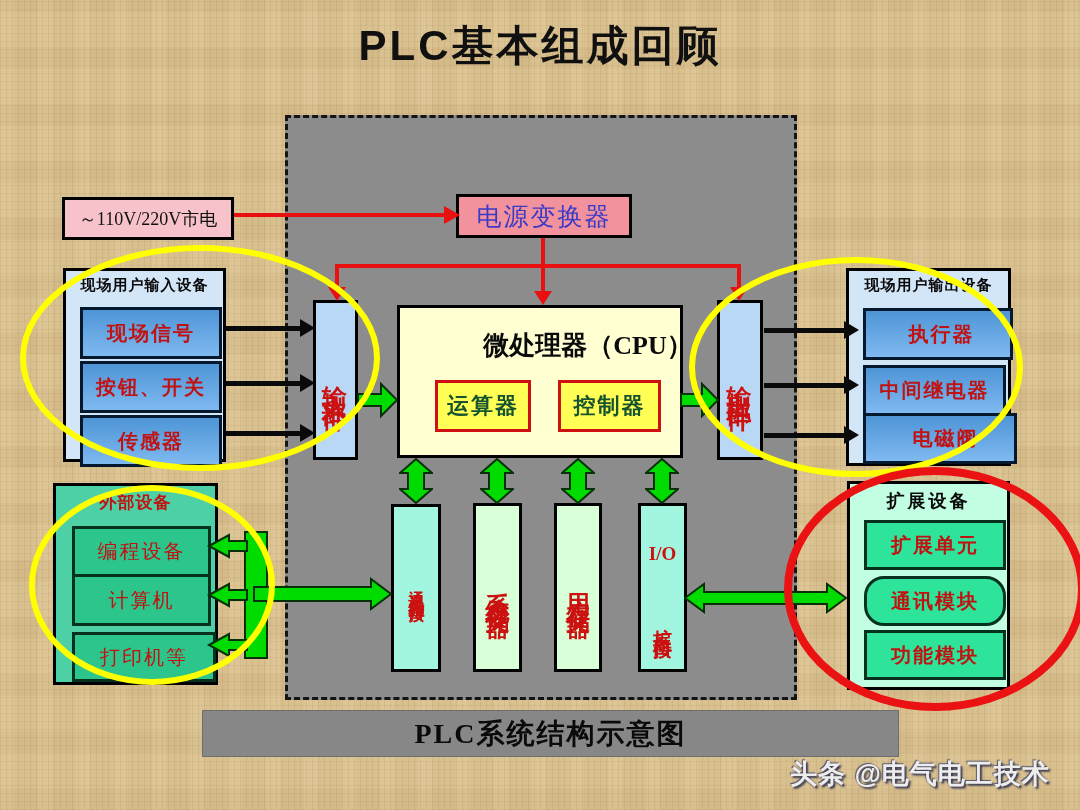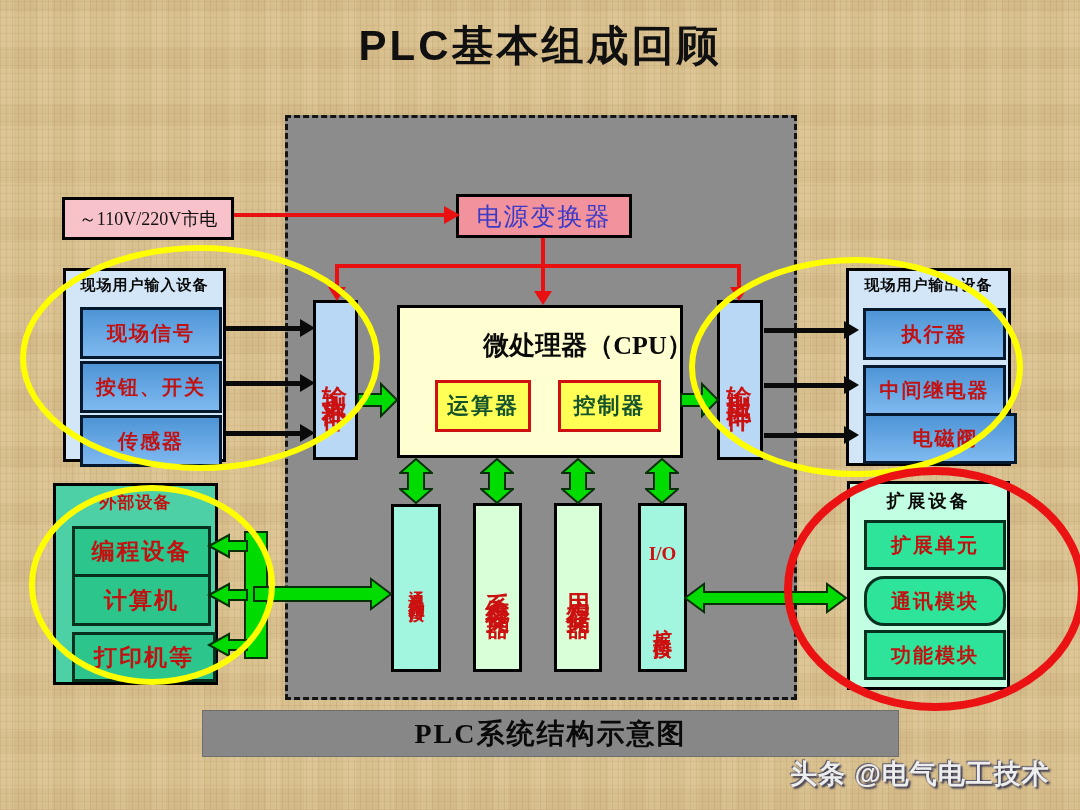--- a/index.html
+++ b/index.html
@@ -32,21 +32,21 @@
   .cpu{left:397px;top:305px;width:286px;height:153px;background:#ffffd2;z-index:3;}
   .cpu .ctitle{position:absolute;left:0;top:20px;width:100%;text-align:center;font-size:26px;font-weight:700;color:#0a0a0a;font-family:"Liberation Serif",serif;margin-left:48px;}
   .ybox{position:absolute;background:#ffff55;border:3px solid #cf1010;color:#14532d;font-size:22px;font-weight:700;letter-spacing:2px;}
   .bshaft{background:#0a0a0a;height:5px;z-index:4;}
   .bhead{width:0;height:0;border-top:9px solid transparent;border-bottom:9px solid transparent;border-left:15px solid #0a0a0a;z-index:4;}
   .module{z-index:3;color:#cc1111;font-weight:700;}
   .m-aqua{background:#a2f6e0;gap:48px;}
   .m-mint{background:#d9ffd9;}
   .teal-outer{background:#4ed0a6;z-index:3;}
   .teal-outer .otitle{font-size:17px;color:#c21111;}
-  .tealbox{position:absolute;background:#2cc68c;border:3px solid #07311f;color:#c21111;font-size:23px;font-weight:700;letter-spacing:2px;}
+  .tealbox{position:absolute;background:#2cc68c;border:3px solid #07311f;color:#c21111;font-size:20px;font-weight:400;letter-spacing:2px;}
   .exp-outer{background:#c2ffe2;z-index:3;}
   .exp-outer .otitle{font-size:18px;color:#0a0a0a;letter-spacing:3px;}
   .expbox{position:absolute;background:#2ee49a;border:3px solid #07311f;color:#c21111;font-size:20px;font-weight:700;letter-spacing:2px;}
   .caption{left:202px;top:710px;width:697px;height:47px;background:#878787;border:1px solid #6e6e6e;font-size:28px;font-weight:700;color:#0a0a0a;letter-spacing:2px;z-index:2;font-family:"Liberation Serif",serif;}
   .watermark{left:790px;top:756px;width:290px;font-size:27px;font-weight:700;color:#ededed;text-shadow:2px 2px 2px #3a3a52, -1px -1px 1px #55556a;z-index:60;letter-spacing:1px;}
   .garrow{z-index:5;}
   .overlay{left:0;top:0;z-index:50;pointer-events:none;}
 </style>
 </head>
 <body>
@@ -116,21 +116,21 @@
 
   <div class="abs bshaft" style="left:764px;top:328px;width:82px;"></div>
   <div class="abs bhead" style="left:844px;top:321px;"></div>
   <div class="abs bshaft" style="left:764px;top:383px;width:82px;"></div>
   <div class="abs bhead" style="left:844px;top:376px;"></div>
   <div class="abs bshaft" style="left:764px;top:433px;width:82px;"></div>
   <div class="abs bhead" style="left:844px;top:426px;"></div>
 
   <div class="abs box pale-blue outer" style="left:846px;top:268px;width:165px;height:198px;">
     <div class="otitle">现场用户输出设备</div>
-    <div class="devbox center" style="left:14px;top:37px;width:137px;height:46px;">
+    <div class="devbox center" style="left:14px;top:37px;width:137px;height:46px;padding-left:7px;">
       <span>执行器</span>
     </div>
     <div class="devbox center" style="left:14px;top:94px;width:137px;height:45px;">
       <span>中间继电器</span>
     </div>
     <div class="devbox center" style="left:14px;top:142px;width:137px;height:45px;padding-left:11px;">
       <span>电磁阀</span>
     </div>
   </div>
 

